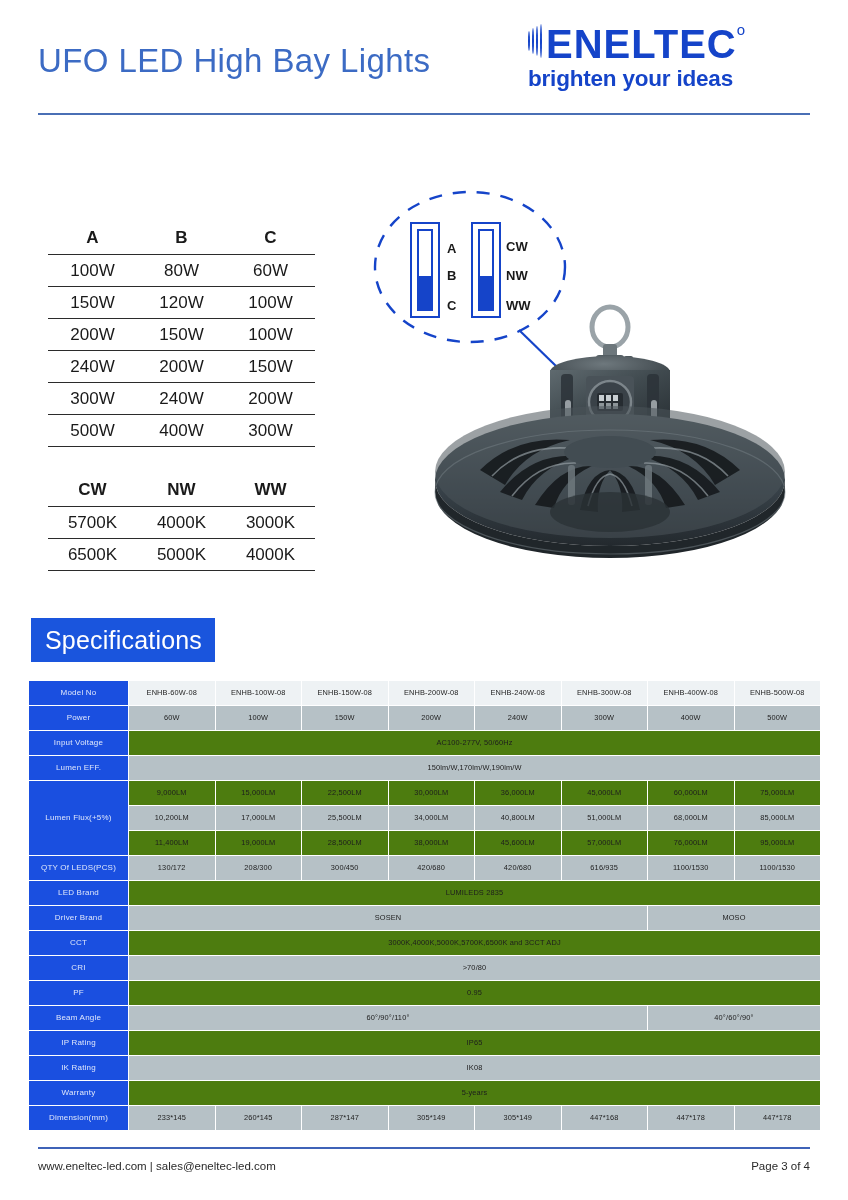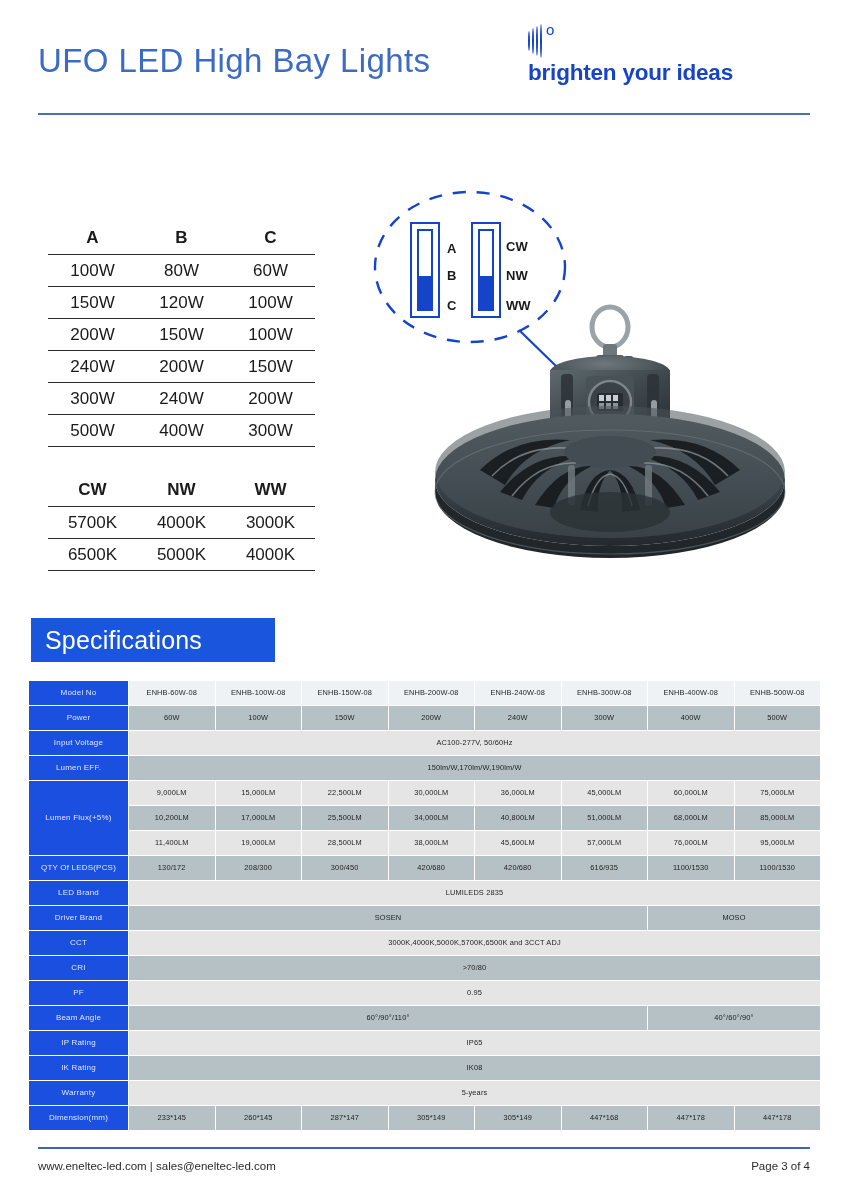--- a/index.html
+++ b/index.html
@@ -79,36 +79,36 @@
   .sw-fill { position:absolute; left:0; bottom:0; width:100%; height:42%; background:#1544c9; }
   .sw-lbl {
     position:absolute; font-size:13px; font-weight:700; color:#1a1a1a; line-height:13px;
   }
 
   
   .product { position:absolute; left:420px; top:300px; width:400px; height:300px; }
 
   
   .spec-badge {
-    position:absolute; left:31px; top:618px; width:244px; height:44px;
+    position:absolute; left:31px; top:618px; width:184px; height:44px;
     background:#1a55dd; color:#ffffff; font-size:25px; font-weight:400;
     display:flex; align-items:center; padding-left:14px; letter-spacing:.2px;
   }
 
   .spec-wrap { position:absolute; left:28px; top:680px; width:792px; }
   table.spec { border-collapse:collapse; width:792px; table-layout:fixed; }
   table.spec td {
     font-size:7.4px; color:#1d1d1d; text-align:center; vertical-align:middle;
     height:25px; border:1px solid #ffffff; padding:1px 2px; line-height:1.15;
     letter-spacing:.15px;
   }
   table.spec td.lbl {
     background:#1a4fe0; color:#dfe7fb; font-size:8px; width:100px; letter-spacing:.2px;
   }
-  td.lt { background:#e5e5e5; }
+  td.lt { background:#4d7c0f; }
   td.dk { background:#b6c1c6; }
   td.lt2{ background:#eef2f4; }
 
   
   .footer-rule { position:absolute; left:38px; top:1147px; width:772px; height:2px; background:#3f63b8; }
   .footer-left {
     position:absolute; left:38px; top:1160px; font-size:11.5px; color:#2a2a2a;
   }
   .footer-right {
     position:absolute; right:38px; top:1160px; font-size:11.5px; color:#2a2a2a;margin-left:16px;
@@ -123,20 +123,21 @@
     <div class="doc-title">UFO LED High Bay Lights</div>
 
     <div class="logo">
       <div class="logo-main">
         <span class="logo-waves">
           <i style="left:0px;  height:20px; top:7px;"></i>
           <i style="left:4px;  height:26px; top:4px;"></i>
           <i style="left:8px;  height:30px; top:2px;"></i>
           <i style="left:12px; height:34px; top:0px;"></i>
         </span>
+        <span>ENELTEC</span>
         <span class="logo-sup">o</span>
       </div>
       <div class="logo-sub">brighten your ideas</div>
     </div>
 
     <div class="header-rule"></div>
   </div>
 
 
   <div class="abc-table">

